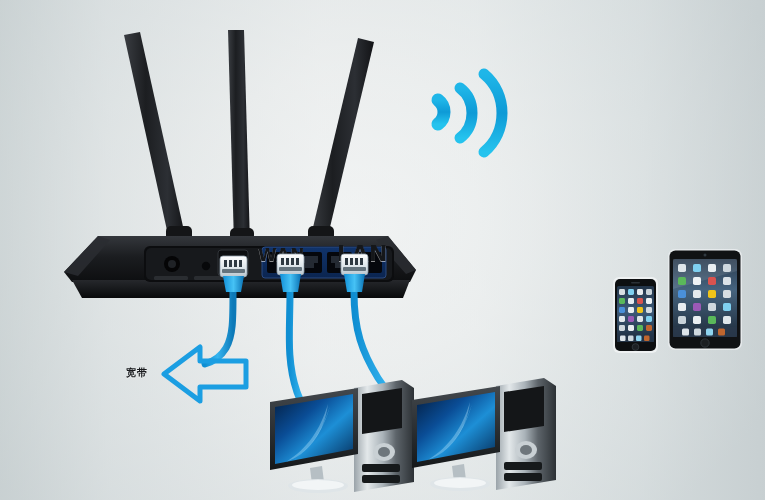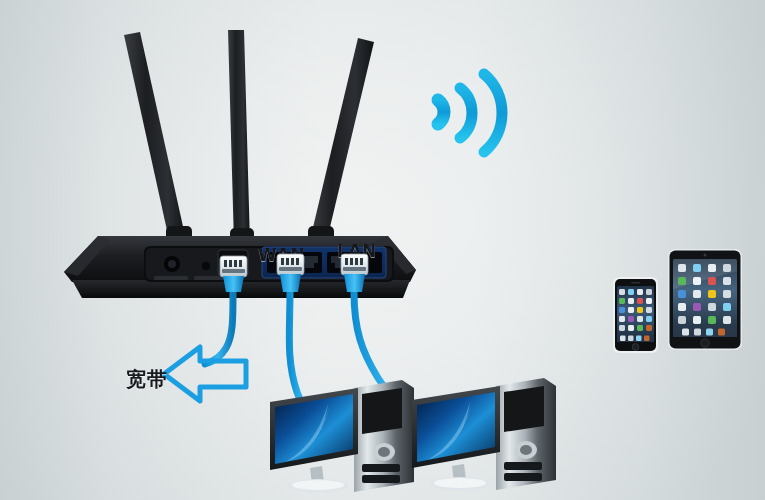--- a/index.html
+++ b/index.html
@@ -24,30 +24,30 @@
 
   
   #router{position:absolute;left:58px;top:30px;width:360px;height:270px;}
 
   .label{
     position:absolute;font-family:"DejaVu Sans",sans-serif;
     font-weight:bold;color:#15171a;letter-spacing:.5px;
     font-size:17px;text-shadow:0 1px 0 rgba(255,255,255,.55);
   }
   #lblWAN{left:200px;top:215px;}
-  #lblLAN{left:279px;top:211px;font-size:17px;}
+  #lblLAN{left:279px;top:211px;font-size:22px;}
 
   
   #cables{position:absolute;left:0;top:0;width:765px;height:500px;}
 
   
   #bbArrow{position:absolute;left:160px;top:343px;width:90px;height:62px;}
   #bbText{
     position:absolute;left:126px;top:366px;
-    font-family:"DejaVu Serif",serif;font-weight:bold;font-size:20px;
+    font-family:"DejaVu Serif",serif;font-weight:bold;font-size:10px;
     color:#17191c;letter-spacing:1px;
     text-shadow:0 1px 1px rgba(255,255,255,.6);
   }
 
   
   .pc{position:absolute;width:160px;height:135px;}
   #pc1{left:262px;top:370px;}
   #pc2{left:404px;top:368px;}
 
   

